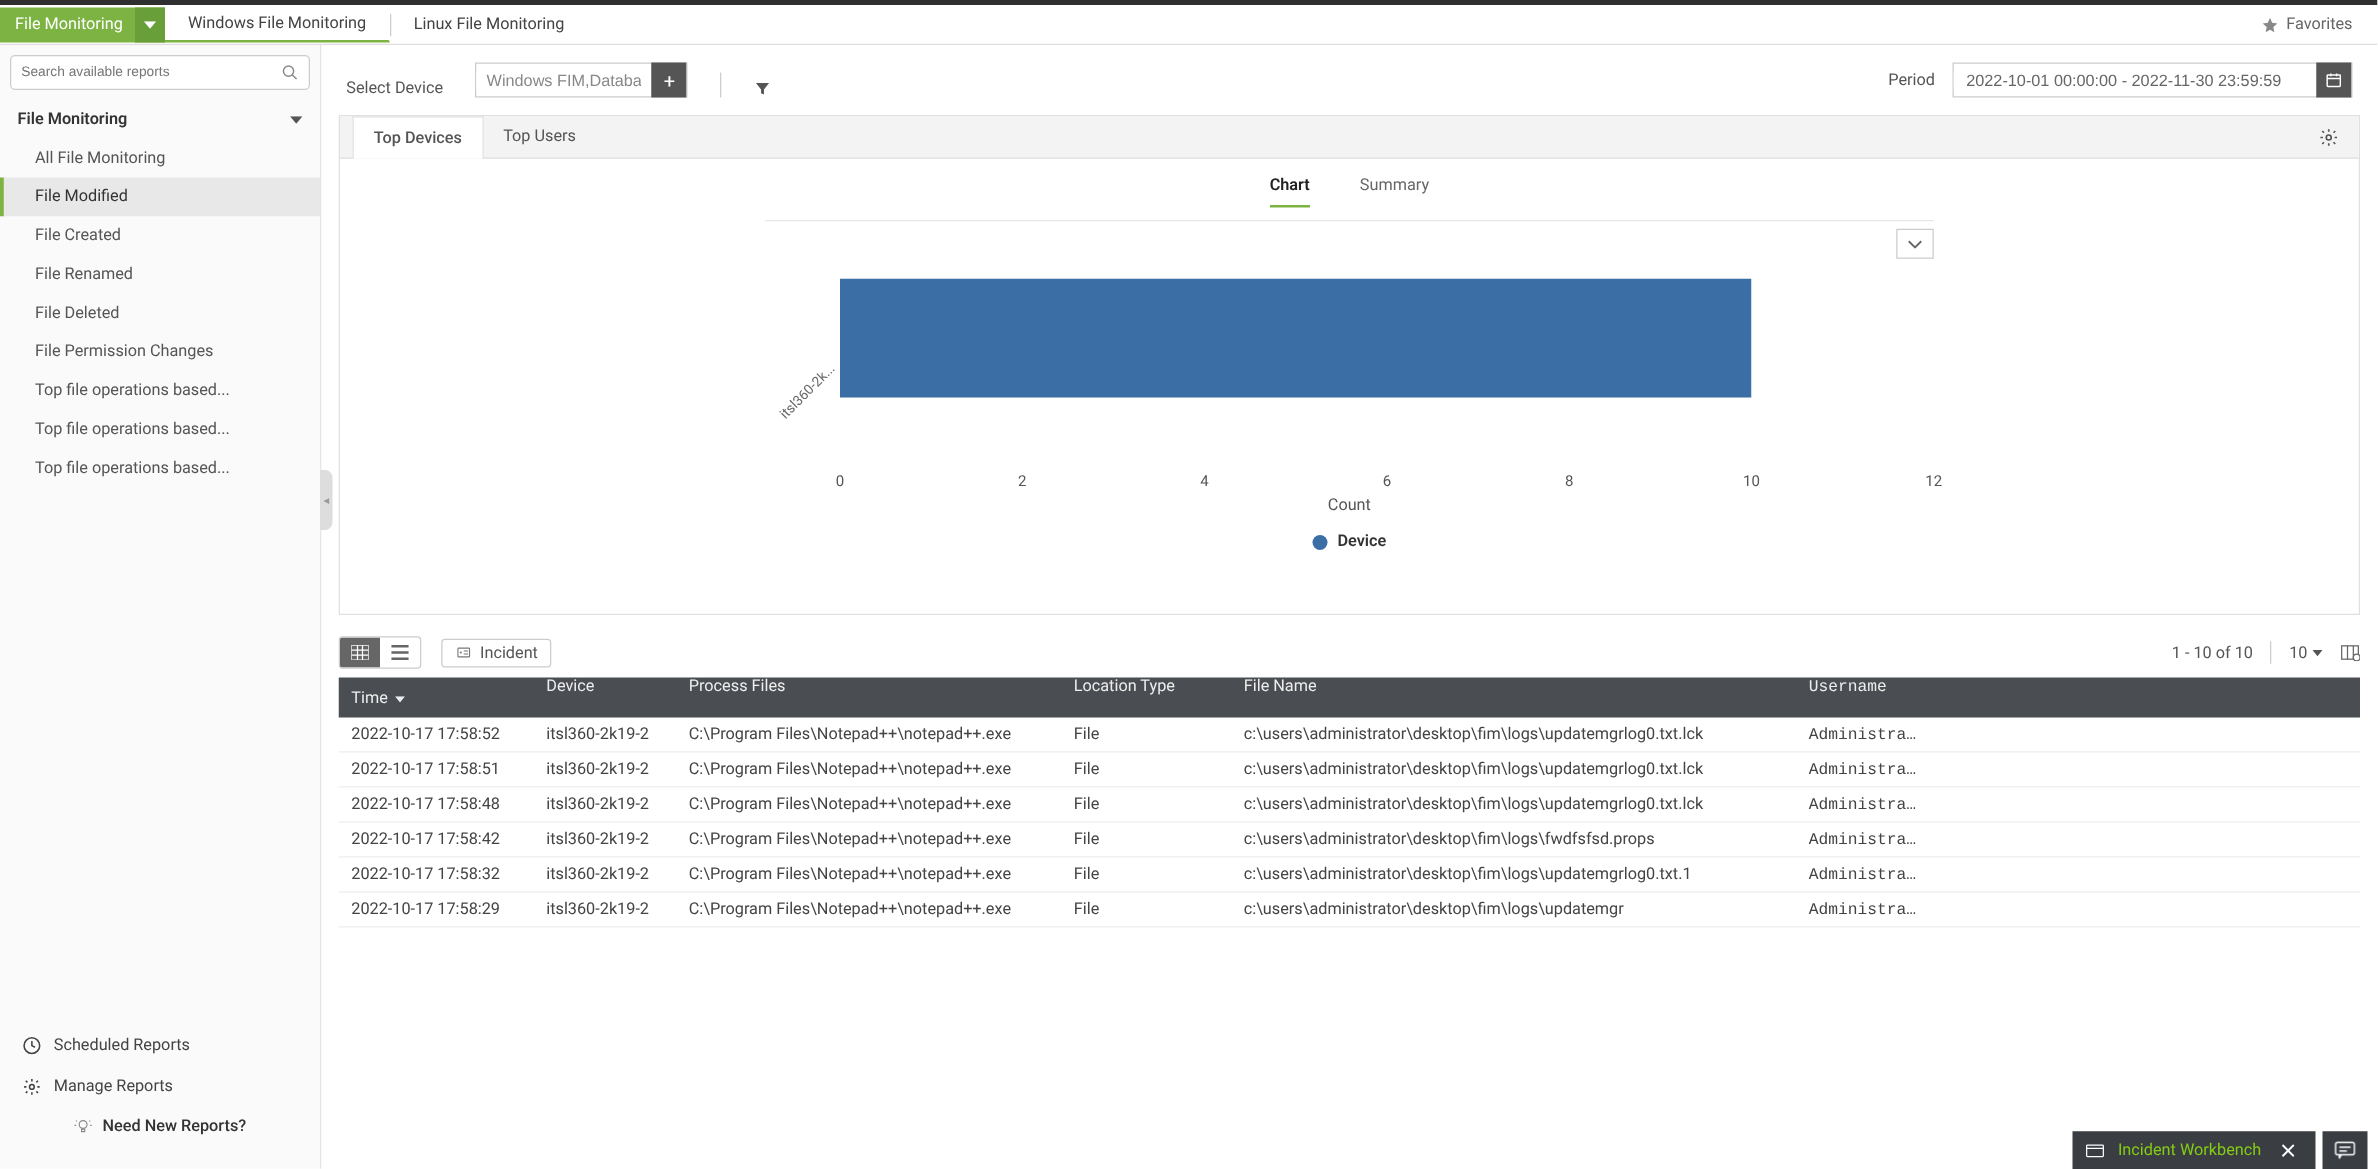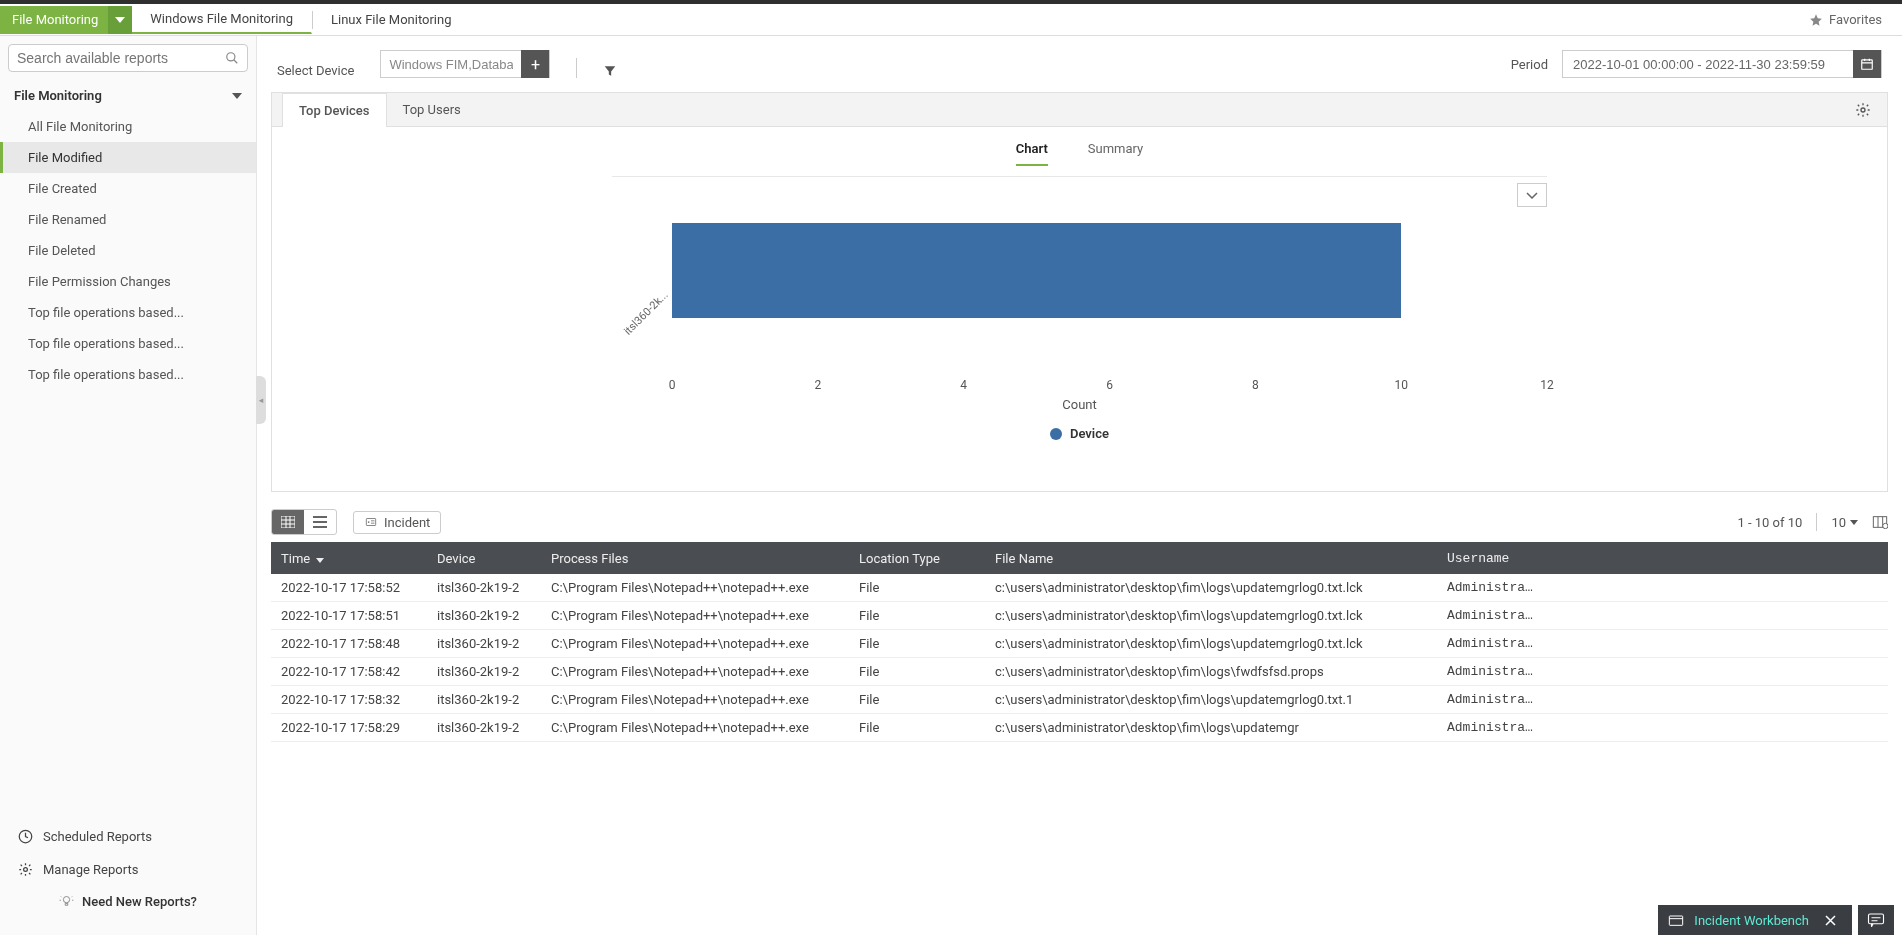--- a/index.html
+++ b/index.html
@@ -16,21 +16,21 @@
 .tab-divider { width: 1px; height: 18px; background: #ccc; }
 .favorites { margin-left: auto; display: flex; align-items: center; gap: 6px; color: #666; padding-right: 20px; cursor: pointer; }
 
 
 .main { flex: 1; display: flex; min-height: 0; }
 
 
 .sidebar { width: 257px; background: #fafafa; border-right: 1px solid #e5e5e5; display: flex; flex-direction: column; position: relative; }
 .search-wrap { padding: 8px; }
 .search-box { display: flex; align-items: center; border: 1px solid #ccc; border-radius: 4px; background: #fff; height: 28px; padding: 0 8px; }
-.search-box input { flex: 1; border: none; outline: none; font-size: 14px; color: #ef4444; }
+.search-box input { flex: 1; border: none; outline: none; font-size: 11px; color: #ef4444; }
 .tree-header { display: flex; justify-content: space-between; align-items: center; padding: 8px 14px; font-weight: 600; color: #333; cursor: pointer; }
 .tree-items { flex: 1; }
 .tree-item { display: block; padding: 8px 14px 8px 28px; color: #555; cursor: pointer; }
 .tree-item.active { background: #e8e8e8; border-left: 3px solid #7cb342; padding-left: 25px; color: #333; }
 .sidebar-collapse { position: absolute; right: -10px; top: 340px; width: 10px; height: 48px; background: #ddd; border-radius: 0 6px 6px 0; cursor: pointer; display: flex; align-items: center; justify-content: center; color: #999; font-size: 9px; }
 .sidebar-footer { padding: 10px 0 18px; }
 .sidebar-footer-item { display: flex; align-items: center; gap: 10px; padding: 9px 18px; color: #444; cursor: pointer; }
 .sidebar-need { display: flex; align-items: center; justify-content: center; gap: 8px; padding: 8px 18px; color: #333; font-weight: 500; cursor: pointer; }
 
 
@@ -75,32 +75,32 @@
 .view-toggle { display: flex; border: 1px solid #ccc; border-radius: 3px; overflow: hidden; }
 .view-btn { width: 32px; height: 24px; display: flex; align-items: center; justify-content: center; cursor: pointer; color: #555; }
 .view-btn.active { background: #666; color: #fff; }
 .incident-btn { display: flex; align-items: center; gap: 6px; border: 1px solid #ccc; border-radius: 3px; padding: 3px 10px; margin-left: 16px; cursor: pointer; color: #555; }
 .pager { margin-left: auto; display: flex; align-items: center; gap: 14px; color: #555; }
 .page-size { display: flex; align-items: center; gap: 4px; cursor: pointer; }
 .cols-icon { cursor: pointer; color: #555; }
 
 
 .datatable { margin: 4px 10px 0; }
-.th-row { display: flex; background: #4a4d52; color: #eee; height: 32px; align-items: center; }
+.th-row { display: flex; background: #4a4d52; color: #eee; height: 32px; }
 .th, .td { padding: 0 10px; overflow: hidden; text-overflow: ellipsis; white-space: nowrap; }
 .c-time { width: 156px; display: flex; align-items: center; gap: 6px; }
 .c-device { width: 114px; }
 .c-proc { width: 308px; }
 .c-loc { width: 136px; }
 .c-file { width: 452px; }
 .c-user { width: 110px; font-family: Liberation Mono, monospace; }
 .tr { display: flex; height: 28px; align-items: center; border-bottom: 1px solid #eee; color: #444; }
 
 
-.workbench { position: fixed; bottom: 0; right: 50px; background: #3a3d42; color: #5eead4; height: 30px; display: flex; align-items: center; gap: 10px; padding: 0 10px; }
+.workbench { position: fixed; bottom: 0; right: 50px; background: #3a3d42; color: #84cc16; height: 30px; display: flex; align-items: center; gap: 10px; padding: 0 10px; }
 .workbench-close { cursor: pointer; padding: 0 6px; }
 .chat-fab { position: fixed; bottom: 0; right: 8px; width: 36px; height: 30px; background: #3a3d42; color: #fff; display: flex; align-items: center; justify-content: center; cursor: pointer; }
 
 svg { display: block; }
 </style>
 </head>
 <body>
 
 <div class="app">
   <div class="topbar-black"></div>

